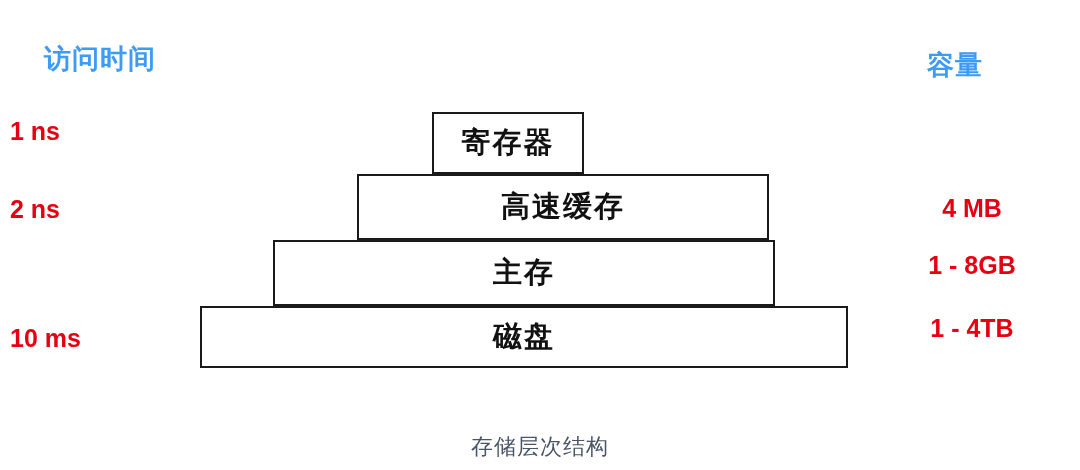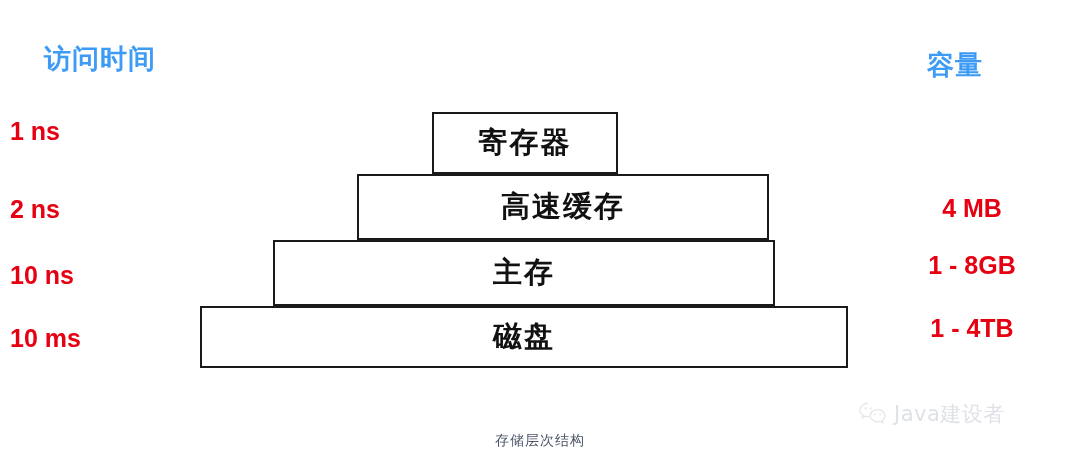--- a/index.html
+++ b/index.html
@@ -72,34 +72,34 @@
   }
   .tier-label {
     font-family: "DejaVu Sans", "Liberation Sans", sans-serif;
     font-size: 29px;
     font-weight: bold;
     color: #111111;
     letter-spacing: 2px;
     white-space: nowrap;
   }
 
-  #tier-register { left: 432px; top: 112px; width: 186px; height: 62px; }
+  #tier-register { left: 432px; top: 112px; width: 152px; height: 62px; }
   #tier-cache    { left: 357px; top: 174px; width: 412px; height: 66px; }
   #tier-memory   { left: 273px; top: 240px; width: 502px; height: 66px; align-items: center; }
   #tier-disk     { left: 200px; top: 306px; width: 648px; height: 62px; }
 
   
   #caption {
     position: absolute;
     left: 0;
     top: 432px;
     width: 1080px;
     text-align: center;
     font-family: "DejaVu Sans", "Liberation Sans", sans-serif;
-    font-size: 14px;
+    font-size: 22px;
     color: #4a5568;
     letter-spacing: 1px;
   }
 
   
   #watermark {
     position: absolute;
     left: 858px;
     top: 400px;
     display: flex;
@@ -119,21 +119,20 @@
 </head>
 <body>
 
 <div id="page">
 
   <div id="heading-access-time" class="col-heading">访问时间</div>
   <div id="heading-capacity" class="col-heading">容量</div>
 
   <div id="time-0" class="side-label left">1 ns</div>
   <div id="time-1" class="side-label left">2 ns</div>
-  <div id="time-2" class="side-label left">10 ns</div>
   <div id="time-3" class="side-label left">10 ms</div>
 
   <div id="cap-1" class="side-label right">4 MB</div>
   <div id="cap-2" class="side-label right">1 - 8GB</div>
   <div id="cap-3" class="side-label right">1 - 4TB</div>
 
   <div id="pyramid">
     <div id="tier-register" class="tier">
       <span class="tier-label">寄存器</span>
     </div>
@@ -143,31 +142,14 @@
     <div id="tier-memory" class="tier">
       <span class="tier-label">主存</span>
     </div>
     <div id="tier-disk" class="tier">
       <span class="tier-label">磁盘</span>
     </div>
   </div>
 
   <div id="caption">存储层次结构</div>
 
-  <div id="watermark">
-    <span>
-      <svg id="wechat-icon" width="30" height="26" viewBox="0 0 30 26" aria-hidden="true">
-        <g fill="none" stroke="#dfe3e7" stroke-width="1.3">
-          <path d="M10.2 2.2C5.6 2.2 1.9 5.2 1.9 8.9c0 2.1 1.2 4 3.1 5.2l-0.8 2.5 2.9-1.5c1 0.3 2 0.5 3.1 0.5 0.4 0 0.8 0 1.2-0.1"></path>
-          <path d="M19.6 8.6c-4.1 0-7.4 2.7-7.4 6.1 0 3.4 3.3 6.1 7.4 6.1 0.9 0 1.8-0.1 2.6-0.4l2.6 1.3-0.7-2.2c1.7-1.1 2.9-2.8 2.9-4.8 0-3.4-3.3-6.1-7.4-6.1z"></path>
-        </g>
-        <g fill="#dfe3e7">
-          <circle cx="7.6" cy="7.4" r="1.05"></circle>
-          <circle cx="12.6" cy="7.4" r="1.05"></circle>
-          <circle cx="17.1" cy="13.4" r="0.95"></circle>
-          <circle cx="22.1" cy="13.4" r="0.95"></circle>
-        </g>
-      </svg>
-    </span>
-    <span class="wm-text">Java建设者</span>
-  </div>
 
 </div>
 
 </body></html>

